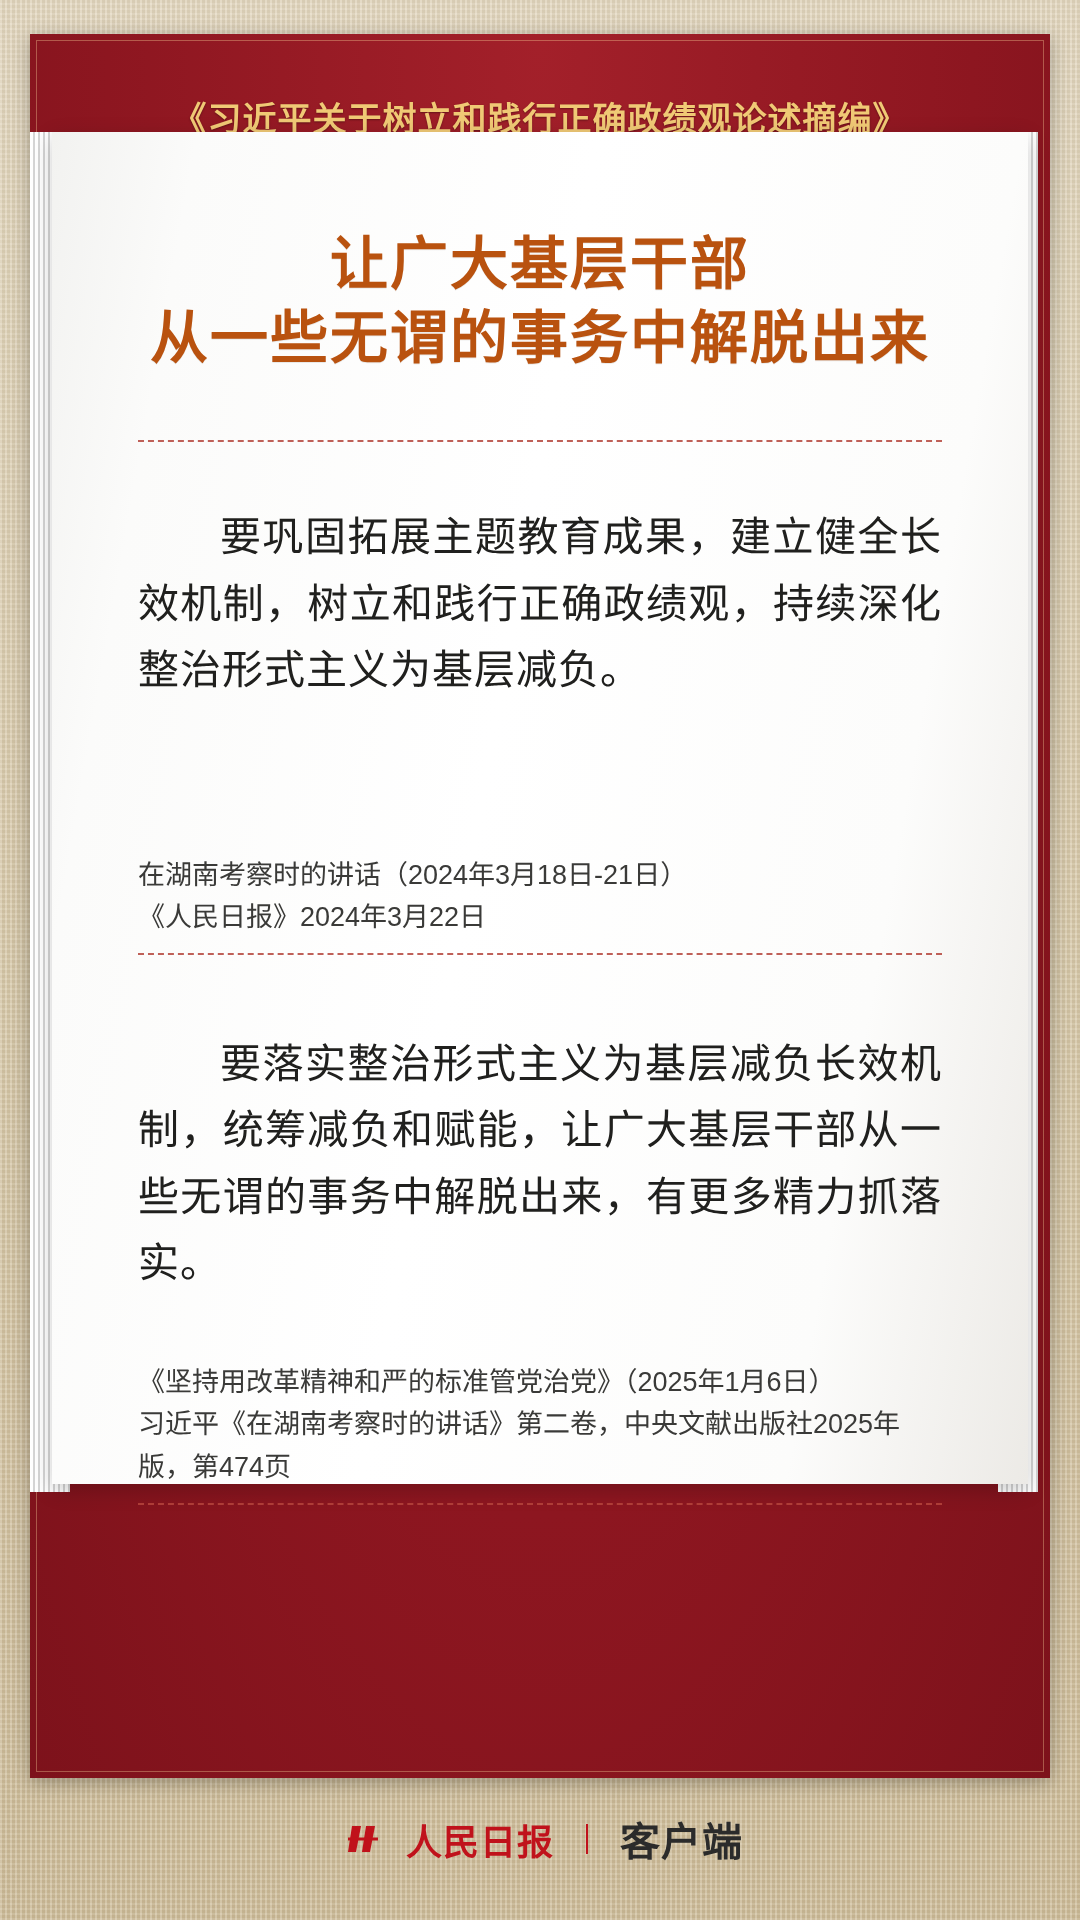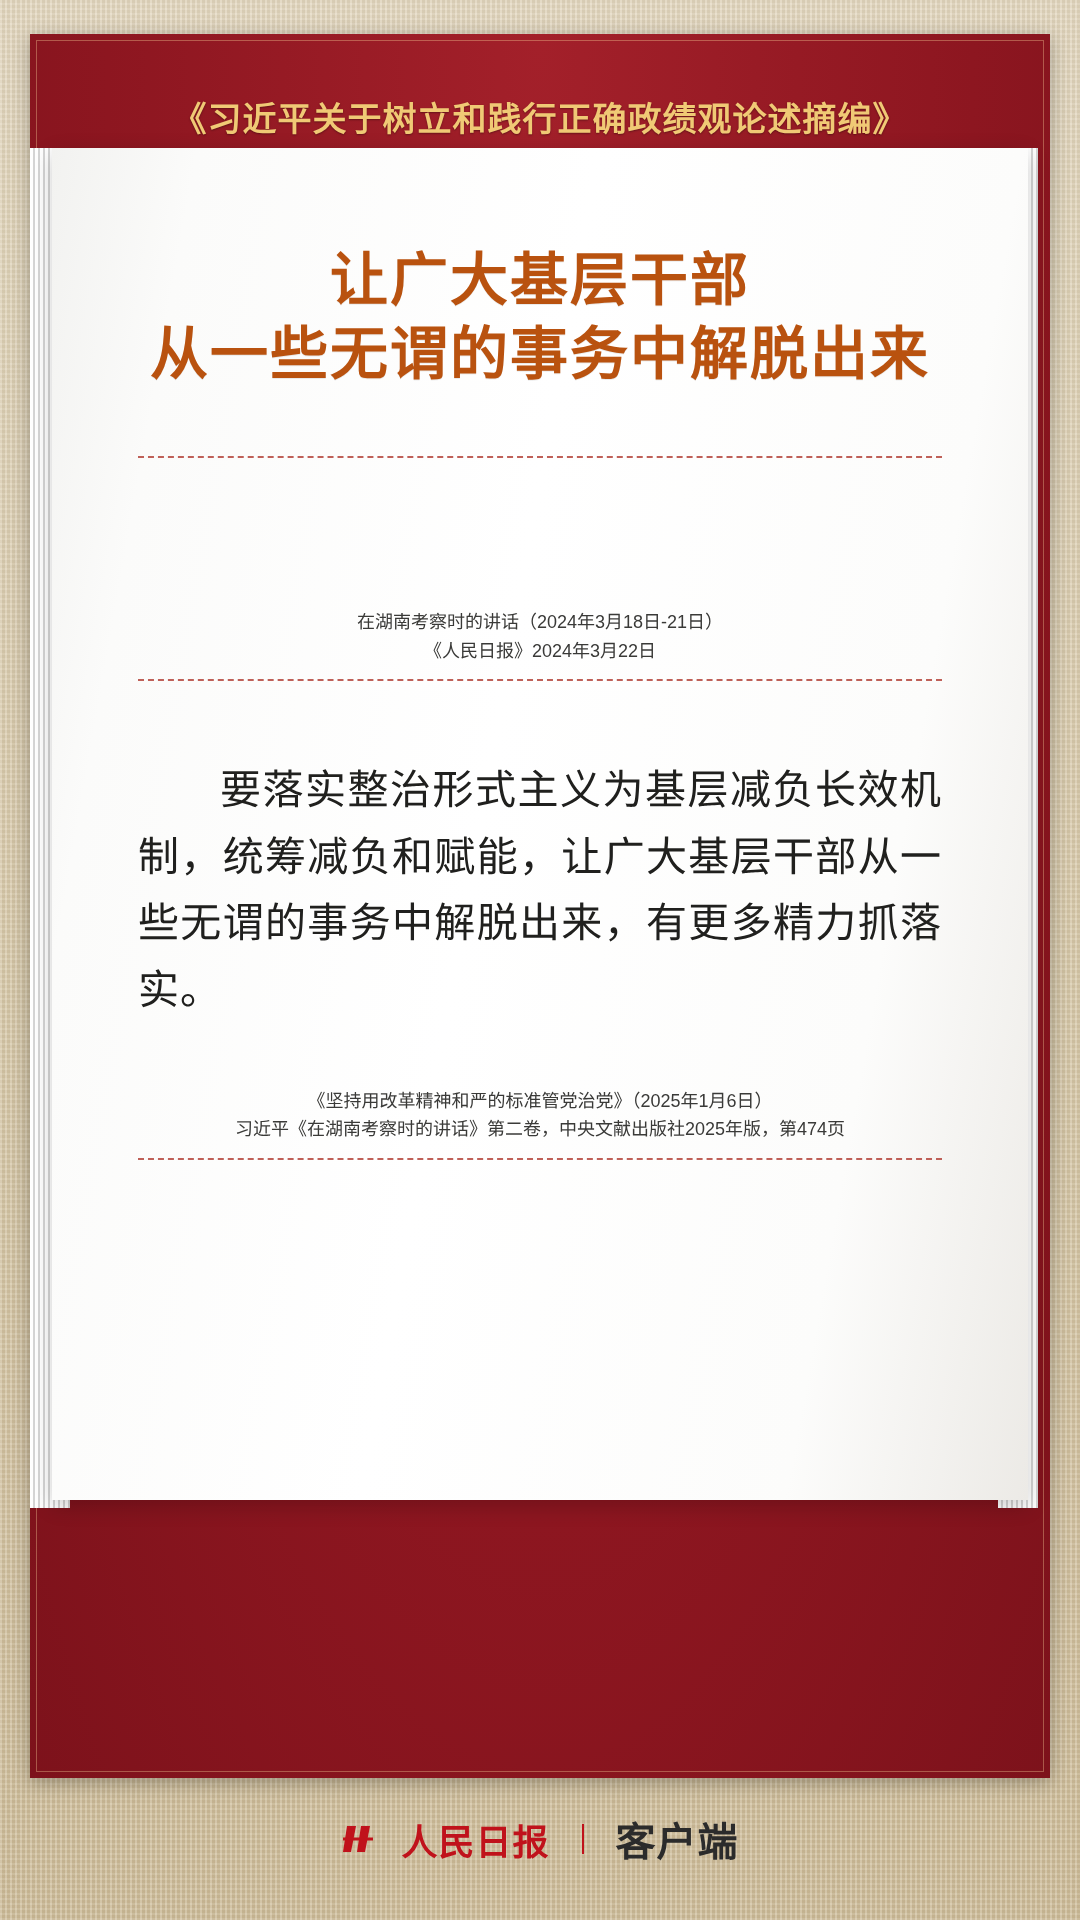--- a/index.html
+++ b/index.html
@@ -59,21 +59,21 @@
     color: #f0c975;
     font-family: Liberation Mono, monospace;
     text-shadow: 0 1px 2px rgba(0,0,0,0.35);
     white-space: nowrap;
   }
 
   
   .book {
     position: absolute;
     left: 30px;
-    top: 148px;
+    top: 132px;
     width: 1008px;
     height: 1360px;
   }
   .page-stack-left, .page-stack-right {
     position: absolute;
     top: 0;
     width: 40px;
     height: 100%;
     background: repeating-linear-gradient(90deg, #ffffff 0px, #ffffff 3px, #d5d5d5 3px, #d5d5d5 5px);
   }
@@ -128,22 +128,22 @@
     text-align: justify;
     text-justify: inter-ideograph;
     text-indent: 2em;
     letter-spacing: 1px;
     font-family: "Liberation Serif", "DejaVu Serif", serif;
   }
   .quote-1 { margin-top: 62px; }
   .quote-2 { margin-top: 66px; }
 
   .source {
-    text-align: center;
-    font-size: 18px;
+    text-align: left;
+    font-size: 27px;
     line-height: 1.58;
     color: #3a3a38;
     font-family: "Liberation Sans", "DejaVu Sans", sans-serif;
   }
   .source-1 { margin-top: 150px; }
   .source-2 { margin-top: 64px; }
   .rule-after-source { margin-top: 14px; }
 
   .spacer-1 { height: 10px; }
 
@@ -153,20 +153,21 @@
     left: 0;
     bottom: 52px;
     width: 1080px;
     text-align: center;
   }
   .footer-logo {
     display: inline-flex;
     align-items: center;
     justify-content: center;
     gap: 26px;
+    padding-left: 9px;
   }
   .footer-mark {
     display: inline-block;
     width: 34px;
     height: 34px;
     position: relative;
   }
   .footer-mark svg { display: block; }
   .footer-text-red {
     font-size: 36px;
@@ -207,20 +208,21 @@
     <div class="page">
       <div class="page-inner">
 
         <div class="headline">
           <span class="l1">让广大基层干部</span>
           <span class="l2">从一些无谓的事务中解脱出来</span>
         </div>
 
         <div class="rule rule-top"></div>
 
+        <div class="quote quote-1">要巩固拓展主题教育成果，建立健全长效机制，树立和践行正确政绩观，持续深化整治形式主义为基层减负。</div>
 
         <div class="source source-1">
           <div>在湖南考察时的讲话（2024年3月18日-21日）</div>
           <div>《人民日报》2024年3月22日</div>
         </div>
 
         <div class="rule rule-after-source"></div>
 
         <div class="spacer-1"></div>
 

